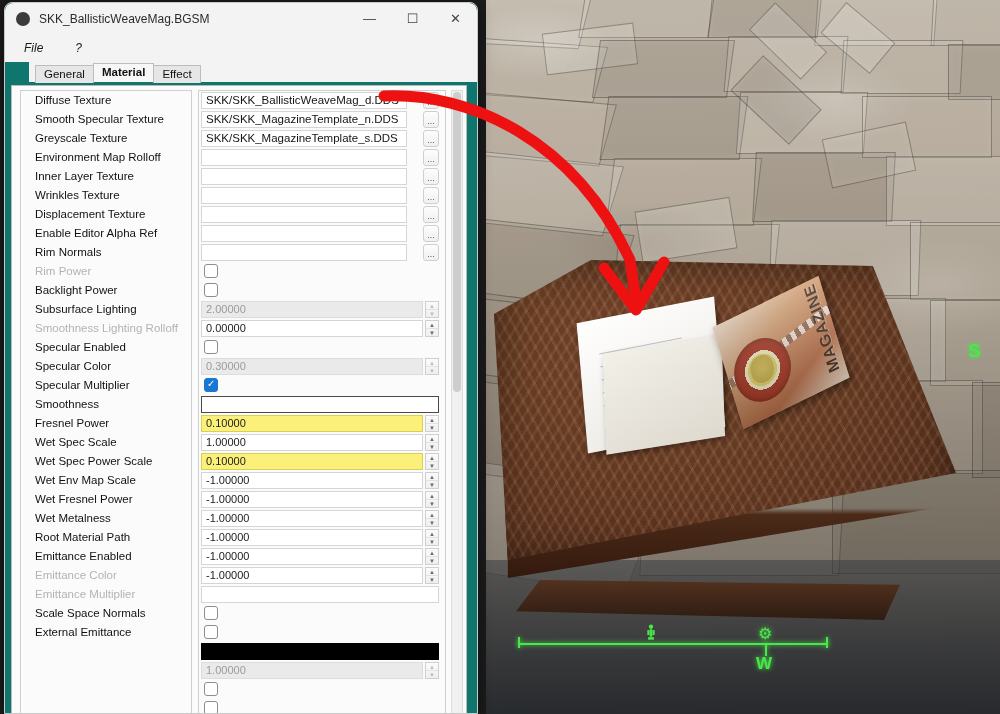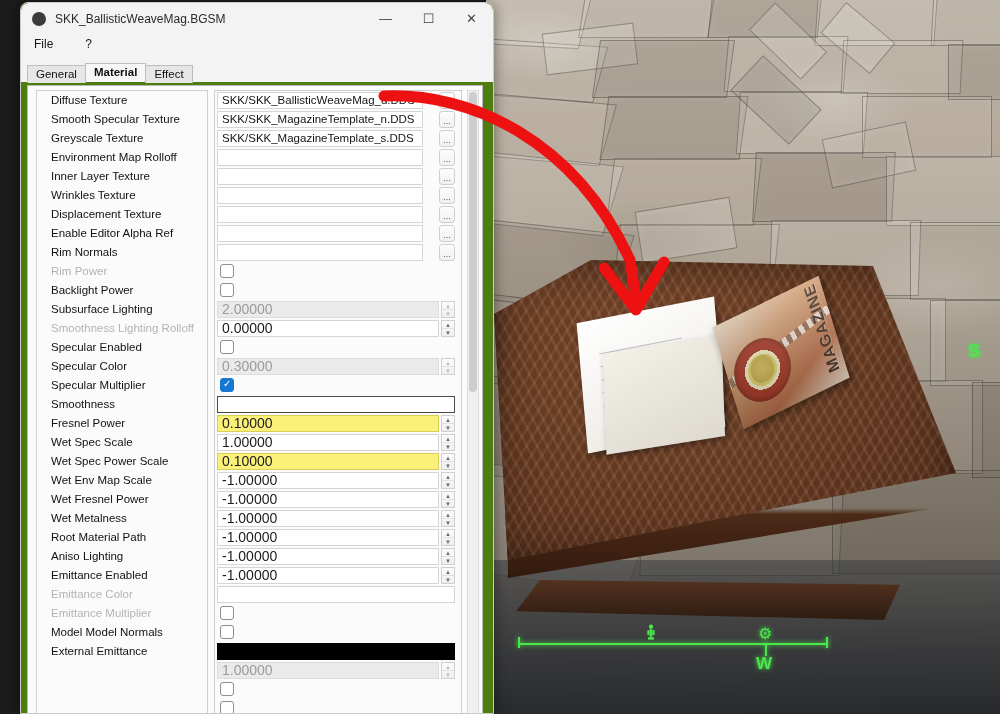--- a/index.html
+++ b/index.html
@@ -151,47 +151,47 @@
     position:absolute; left: 482px; top: 340px;
     color:#49e84a; font-size:19px; font-weight:bold;
     text-shadow:0 0 5px #49e84a;
   }
 
   
   #arrowSvg { position:absolute; left: 0; top: 0; width: 1000px; height: 714px; pointer-events:none; }
 
   
   #dialog {
-    position: absolute; left: 20px; top: 2px; width: 474px; height: 712px;
-    background: #4d7c0f;
+    position: absolute; left: 4px; top: 2px; width: 474px; height: 712px;
+    background: #0f766e;
     border: 1px solid #c9c9c9;
     border-top-left-radius: 8px; border-top-right-radius: 8px;
     box-shadow: 0 2px 14px rgba(0,0,0,.45);
     overflow: hidden;
   }
   #titlebar {
     position: relative; height: 31px; background: #f3f3f3;
     display: flex; align-items: center;
     border-top-left-radius: 8px; border-top-right-radius: 8px;
   }
   #appIcon {
     width: 14px; height: 14px; border-radius: 50%;
     background: #3b3b3b; margin-left: 11px; margin-right: 9px; flex: none;
   }
   #titleText { font-size: 12px; color: #2b2b2b; }
   #winbtns { position:absolute; right: 0; top: 0; height: 31px; display:flex; }
   .winbtn {
     width: 43px; height: 31px; display:flex; align-items:center; justify-content:center;
     font-size: 13px; color:#444; font-family:"Liberation Sans", sans-serif;
   }
-  #menubar { height: 28px; display:flex; align-items:flex-start; padding-left: 8px; gap: 22px; background:#f3f3f3; }
+  #menubar { height: 28px; display:flex; align-items:center; padding-left: 14px; gap: 22px; background:#f3f3f3;font-style:italic; }
   .menuitem { font-size: 12px; color:#1a1a1a; padding: 3px 5px; }
   #tabstrip {
     height: 20px; display:flex; align-items:flex-end; padding-left: 6px;
-    background:#f3f3f3; position: relative;
+    background:#f3f3f3; position: relative; margin-left: 24px;
   }
   .tab {
     font-size: 11.5px; color:#111; padding: 2px 8px 3px 8px;
     border: 1px solid #bdbdbd; border-bottom: none; background:#e6e6e6;
     margin-right: -1px; position: relative; top: 1px;
   }
   .tab.active { background:#f7f7f7; top: 0; padding-bottom: 4px; z-index: 2; font-weight: bold; }
 
   #panel {
     position: absolute; left: 6px; top: 82px; width: 456px; height: 630px;
@@ -231,21 +231,21 @@
   .dotbtn {
     position: absolute; left: 224px; top: 1px; width: 16px; height: 17px;
     border: 1px solid #cfcfcf; border-radius: 3px;
     background: linear-gradient(180deg,#fdfdfd,#f0f0f0);
     font-size: 9px; color:#555; text-align:center; line-height: 19px;
   }
 
   .numfield {
     position: absolute; left: 2px; top: 1px; width: 222px; height: 17px;
     border: 1px solid #d5d5d5; background: #fff;
-    font-size: 14px; line-height: 15px; color: #1b1b1b;
+    font-size: 11px; line-height: 15px; color: #1b1b1b;
     padding-left: 4px; white-space: nowrap; overflow: hidden;
   }
   .numfield.disabled { background:#eaeaea; color:#9b9b9b; border-color:#dcdcdc; }
   .numfield.hl { background: #fbf07a; border-color:#d9cf55; }
 
   .spin {
     position: absolute; left: 226px; top: 1px; width: 14px; height: 17px;
     border: 1px solid #cfcfcf; background: linear-gradient(180deg,#fbfbfb,#efefef);
     display:flex; flex-direction:column;
   }
@@ -418,25 +418,24 @@
           <div class="lblrow">Specular Color</div>
           <div class="lblrow">Specular Multiplier</div>
           <div class="lblrow">Smoothness</div>
           <div class="lblrow">Fresnel Power</div>
           <div class="lblrow">Wet Spec Scale</div>
           <div class="lblrow">Wet Spec Power Scale</div>
           <div class="lblrow">Wet Env Map Scale</div>
           <div class="lblrow">Wet Fresnel Power</div>
           <div class="lblrow">Wet Metalness</div>
           <div class="lblrow">Root Material Path</div>
-          <div class="lblrow">Aniso Lighting</div>
           <div class="lblrow">Emittance Enabled</div>
           <div class="lblrow disabled">Emittance Color</div>
           <div class="lblrow disabled">Emittance Multiplier</div>
-          <div class="lblrow">Model Model Normals</div>
+          <div class="lblrow">Scale Space Normals</div>
           <div class="lblrow">External Emittance</div>
         </div>
       <div id="rightcol">
           <div class="fieldrow">
             <div class="txtfield">SKK/SKK_BallisticWeaveMag_d.DDS</div>
             <div class="dotbtn">...</div>
           </div>
           <div class="fieldrow">
             <div class="txtfield">SKK/SKK_MagazineTemplate_n.DDS</div>
             <div class="dotbtn">...</div>

